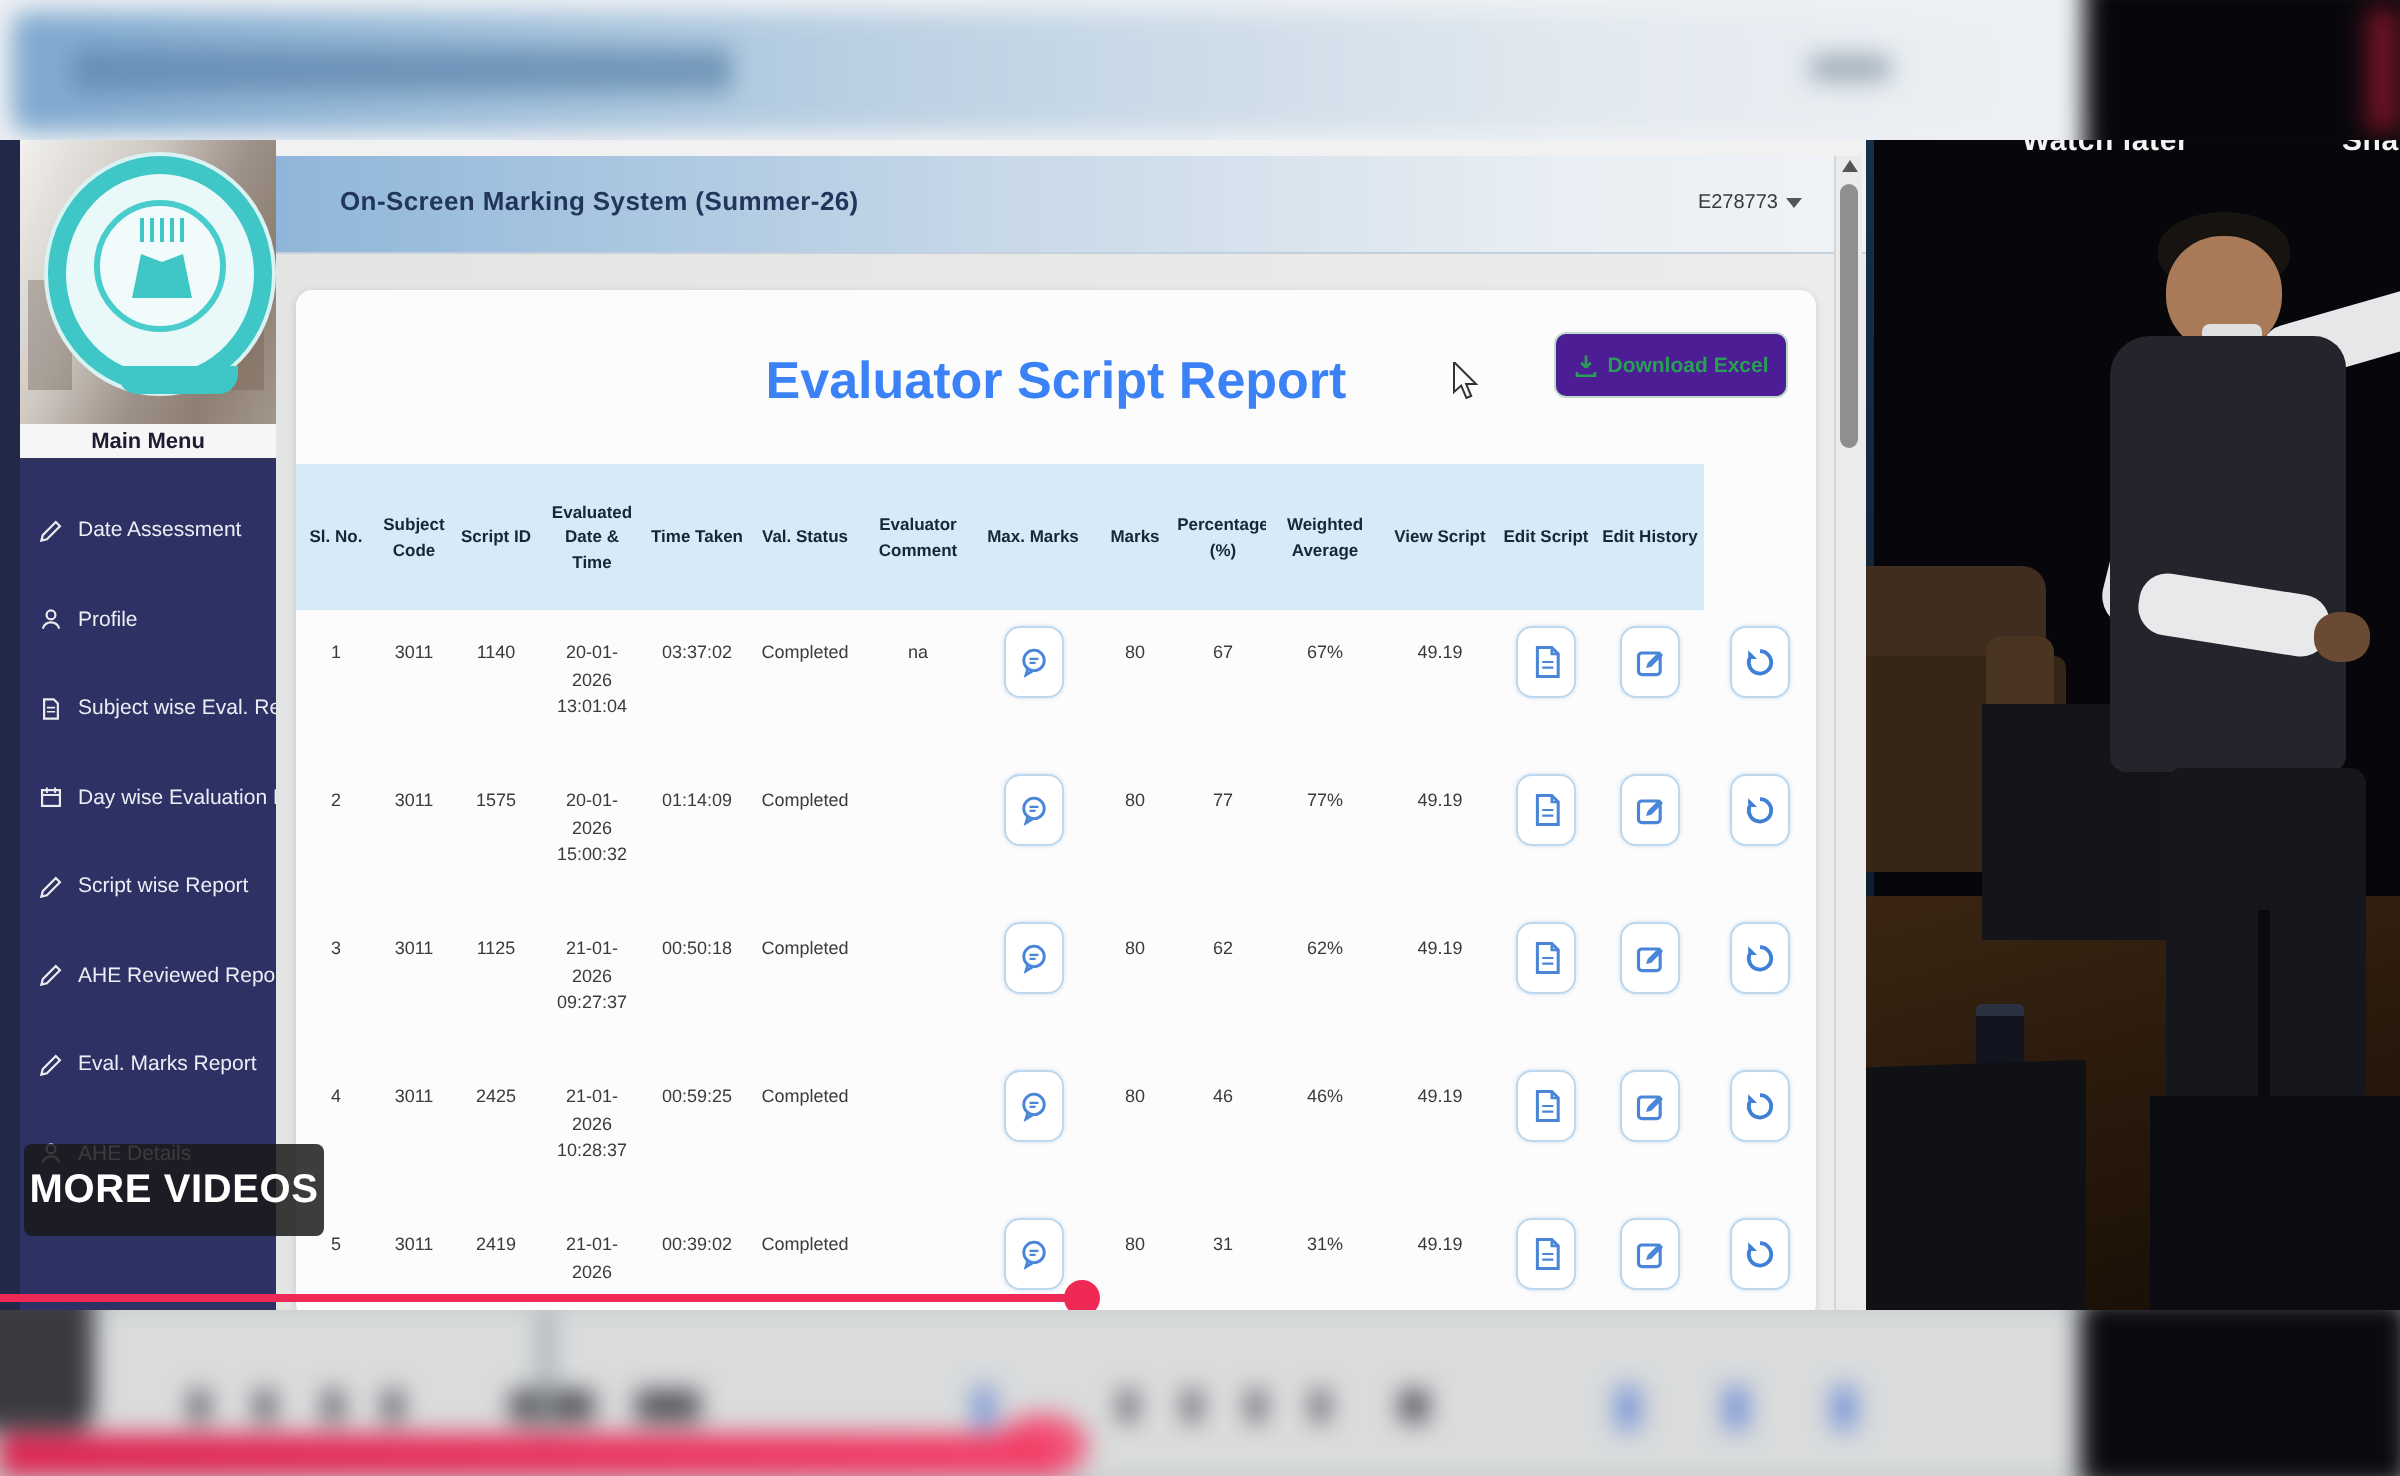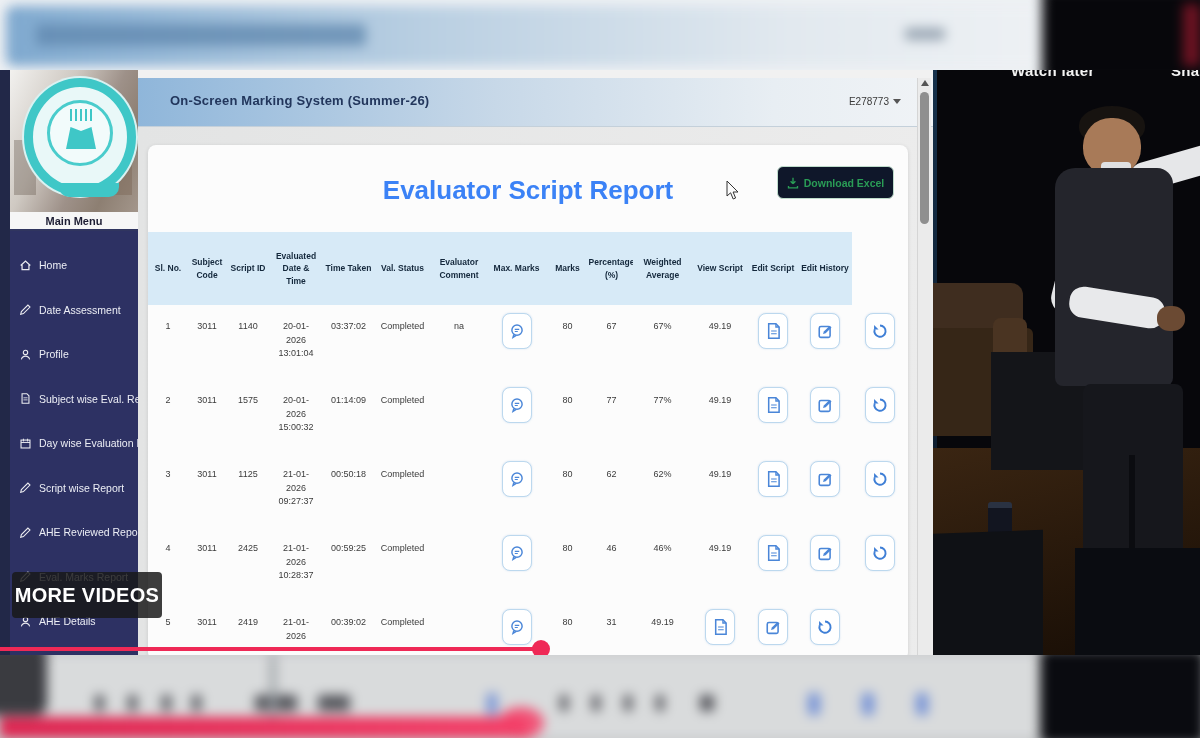--- a/index.html
+++ b/index.html
@@ -60,21 +60,21 @@
                 border-bottom:2px solid #30355f; text-align:center; font-size:11px; font-weight:bold; color:#1d1d33; line-height:18px; }
   #sidebar    { position:absolute; left:0; top:161px; width:128px; height:424px; background:#2d3163; padding-top:12px; }
   .sbitem     { height:44.5px; display:flex; align-items:center; gap:8px; padding-left:10px; color:#eceef5;
                 font-size:10.5px; white-space:nowrap; overflow:hidden; cursor:pointer; }
   .sbitem .ic { flex:0 0 auto; display:inline-flex; opacity:.9; }
 
   
   #card { position:absolute; left:138px; top:75px; width:760px; height:515px; background:#fcfcfc;
           border-radius:8px; box-shadow:0 1px 4px rgba(0,0,0,.12); }
   #report-title { position:absolute; left:0; right:0; top:30px; text-align:center; font-size:26px; font-weight:bold; color:#3b82f6; }
-  #download-btn { position:absolute; right:14px; top:21px; width:117px; height:33px; background:#0f172a;
+  #download-btn { position:absolute; right:14px; top:21px; width:117px; height:33px; background:#4c1d95;
                   border:1px solid #bedccb; border-radius:6px; color:#2a9d56; font-size:10.5px; font-weight:bold;
                   display:flex; align-items:center; justify-content:center; gap:5px; cursor:pointer;
                   font-family:"Liberation Sans", sans-serif; }
   #cursor { position:absolute; left:578px; top:36px; width:14px; height:20px; }
 
   
   #tbl { position:absolute; left:0; top:87px; width:760px; }
   .tr  { display:grid; grid-template-columns:40px 38px 44px 52px 53px 55px 58px 57px 45px 43px 59px 56px 50px 54px 56px; }
   .th  { height:73px; background:#d7eaf7; display:flex; align-items:center; justify-content:center; text-align:center;
          font-size:8.5px; font-weight:bold; color:#14283c; line-height:1.45; padding:2px; }
@@ -163,28 +163,20 @@
           </div>
           <div id="logo-banner"></div>
         </div>
       </div>
 
       <div id="main-menu">Main Menu</div>
       <div id="sidebar">
           <div class="sbitem">
             <span class="ic">
               <svg width="11" height="11" viewBox="0 0 16 16">
-                <path d="M1 8 8 1.5 15 8M3 7v7h10V7" fill="none" stroke="#fff" stroke-width="1.8"></path>
-              </svg>
-            </span>
-            <span>Home</span>
-          </div>
-          <div class="sbitem">
-            <span class="ic">
-              <svg width="11" height="11" viewBox="0 0 16 16">
                 <path d="M1 15l1-4 9.5-9.5 3 3L5 14z" fill="none" stroke="#fff" stroke-width="1.6"></path>
               </svg>
             </span>
             <span>Date Assessment</span>
           </div>
           <div class="sbitem">
             <span class="ic">
               <svg width="11" height="11" viewBox="0 0 16 16">
                 <circle cx="8" cy="5" r="3.2" fill="none" stroke="#fff" stroke-width="1.6"></circle>
                 <path d="M2 15c1-3.4 3.2-4.6 6-4.6s5 1.2 6 4.6" fill="none" stroke="#fff" stroke-width="1.6"></path>
@@ -526,20 +518,21 @@
                     <span class="ic">
                       <svg width="16" height="16" viewBox="0 0 20 20">
                         <circle cx="10" cy="9" r="6.4" fill="none" stroke="#4a86d8" stroke-width="1.8"></circle>
                         <path d="M6 14.5 5 18l4-2.4" fill="none" stroke="#4a86d8" stroke-width="1.8"></path>
                         <path d="M7.2 8h5.6M7.2 10.6h3.8" stroke="#4a86d8" stroke-width="1.4"></path>
                       </svg>
                     </span>
                   </button></div>
                 <div class="td"><span>80</span></div>
                 <div class="td"><span>31</span></div>
+                <div class="td"><span>31%</span></div>
                 <div class="td"><span>49.19</span></div>
                 <div class="td iconcell"><button class="iconbtn">
                     <span class="ic">
                       <svg width="15" height="16" viewBox="0 0 18 20">
                         <path d="M3 1h9l4 4v14H3z" fill="none" stroke="#4a86d8" stroke-width="1.9"></path>
                         <path d="M12 1v4h4" fill="none" stroke="#4a86d8" stroke-width="1.6"></path>
                         <path d="M6 10h7M6 13.5h7" stroke="#4a86d8" stroke-width="1.4"></path>
                       </svg>
                     </span>
                   </button></div>

